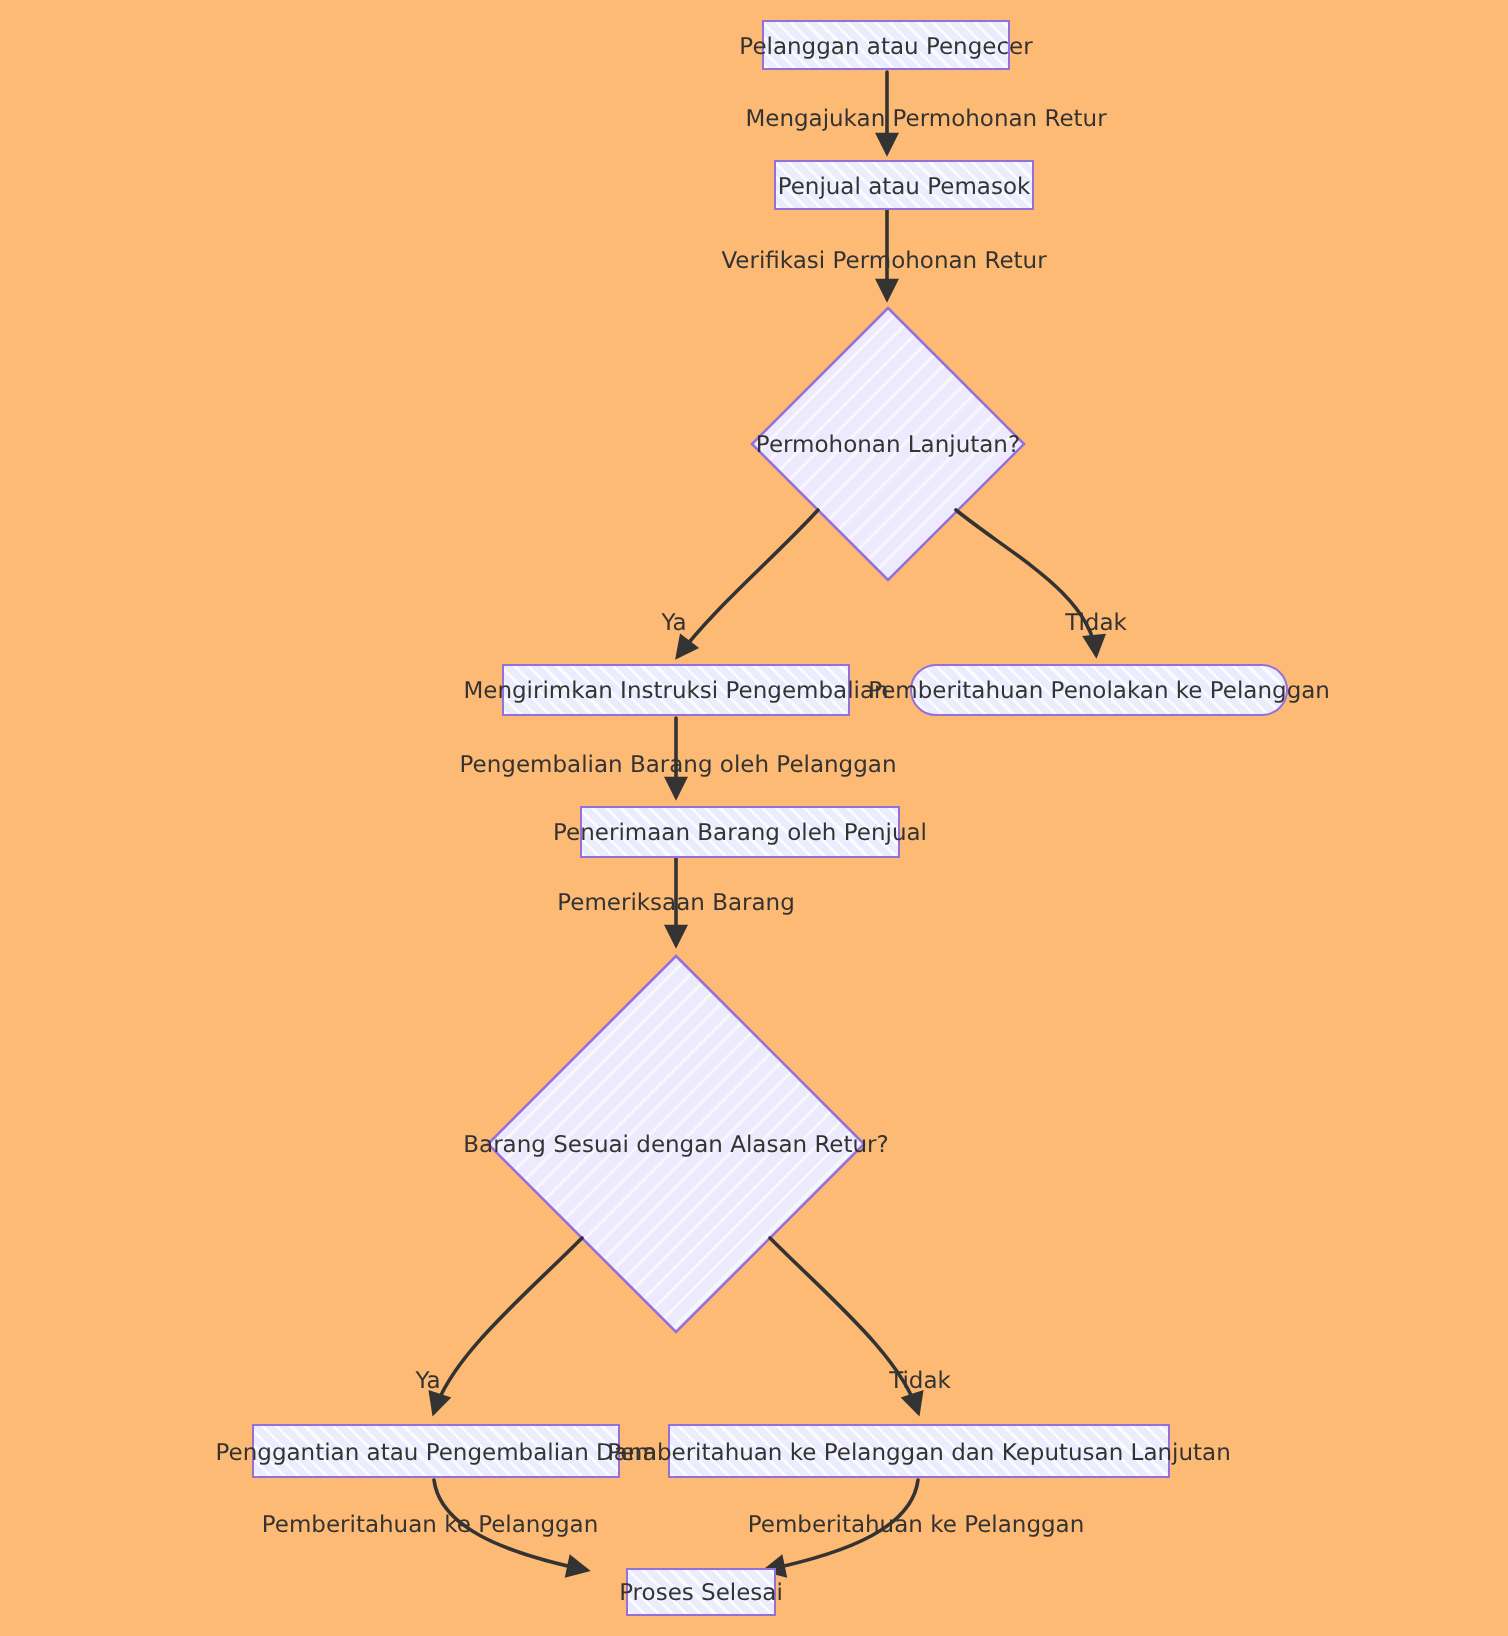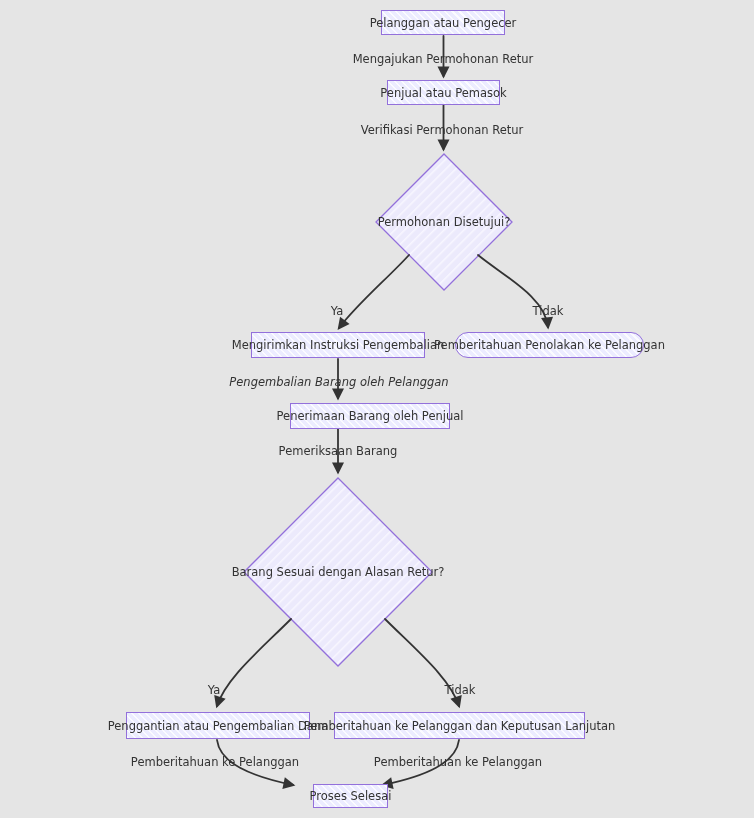--- a/index.html
+++ b/index.html
@@ -1,17 +1,17 @@
 <!DOCTYPE html>
 <html><head>
 <meta charset="utf-8">
 <style>
   html,body{margin:0;padding:0;background:#ffffff;}
   .canvas{
-    position:relative;width:754px;height:818px;background:#e5e5e5;overflow:hidden;
+    position:relative;width:754px;height:818px;background:#fdba74;overflow:hidden;
     font-family:"DejaVu Sans","Liberation Sans",sans-serif;
     --node-border:#9370DB;--node-fill:#ECECFF;--edge:#333333;--text:#333333;
   }
   svg.layer{position:absolute;left:0;top:0;}
   .edge{stroke:var(--edge);stroke-width:1.8;fill:none;stroke-linecap:round;}
   .arrowhead{fill:var(--edge);}
   .dshape{fill:url(#diamondHatch);stroke:var(--node-border);stroke-width:1.3;}
   .node{
     position:absolute;box-sizing:border-box;
     border:1.2px solid var(--node-border);
@@ -50,35 +50,35 @@
     <path class="edge" d="M478,255 C505,277 545,297 548,327" marker-end="url(#arrowhead)"></path>
     <path class="edge" d="M338,359 L338,398" marker-end="url(#arrowhead)"></path>
     <path class="edge" d="M338,429 L338,472" marker-end="url(#arrowhead)"></path>
     <path class="edge" d="M291,619 C260,650 226,678 217,706" marker-end="url(#arrowhead)"></path>
     <path class="edge" d="M385,619 C416,650 450,678 459,706" marker-end="url(#arrowhead)"></path>
     <path class="edge" d="M217,740 C220,763 250,776 293,785" marker-end="url(#arrowhead)"></path>
     <path class="edge" d="M459,740 C456,763 426,776 383,785" marker-end="url(#arrowhead)"></path>
   </svg>
 
   <div class="node" style="left:381px;top:10px;width:124px;height:25px;">Pelanggan atau Pengecer</div>
-  <div class="node" style="left:387px;top:80px;width:113px;height:25px;">Penjual atau Pemasok</div>
+  <div class="node" style="left:387px;top:80px;width:130px;height:25px;">Penjual atau Pemasok</div>
   <div class="node" style="left:251px;top:332px;width:174px;height:26px;">Mengirimkan Instruksi Pengembalian</div>
   <div class="node" style="left:455px;top:332px;width:189px;height:26px;border-radius:13px;">Pemberitahuan Penolakan ke Pelanggan</div>
   <div class="node" style="left:258px;top:403px;width:160px;height:26px;margin-left:32px;">Penerimaan Barang oleh Penjual</div>
   <div class="node" style="left:126px;top:712px;width:184px;height:27px;">Penggantian atau Pengembalian Dana</div>
   <div class="node" style="left:334px;top:712px;width:251px;height:27px;">Pemberitahuan ke Pelanggan dan Keputusan Lanjutan</div>
   <div class="node" style="left:313px;top:784px;width:75px;height:24px;">Proses Selesai</div>
 
-  <div class="diamond-label" style="left:444px;top:222px;">Permohonan Disetujui?</div>
+  <div class="diamond-label" style="left:444px;top:222px;">Permohonan Lanjutan?</div>
   <div class="diamond-label" style="left:338px;top:572px;">Barang Sesuai dengan Alasan Retur?</div>
 
-  <div class="edge-label" style="left:443px;top:59px;">Mengajukan Permohonan Retur</div>
+  <div class="edge-label" style="left:463px;top:59px;">Mengajukan Permohonan Retur</div>
   <div class="edge-label" style="left:442px;top:130px;">Verifikasi Permohonan Retur</div>
   <div class="edge-label" style="left:337px;top:311px;">Ya</div>
   <div class="edge-label" style="left:548px;top:311px;">Tidak</div>
-  <div class="edge-label" style="left:339px;top:382px;font-style:italic;">Pengembalian Barang oleh Pelanggan</div>
+  <div class="edge-label" style="left:339px;top:382px;">Pengembalian Barang oleh Pelanggan</div>
   <div class="edge-label" style="left:338px;top:451px;">Pemeriksaan Barang</div>
   <div class="edge-label" style="left:214px;top:690px;">Ya</div>
   <div class="edge-label" style="left:460px;top:690px;">Tidak</div>
   <div class="edge-label" style="left:215px;top:762px;">Pemberitahuan ke Pelanggan</div>
   <div class="edge-label" style="left:458px;top:762px;">Pemberitahuan ke Pelanggan</div>
 
 </div>
 
 </body></html>

